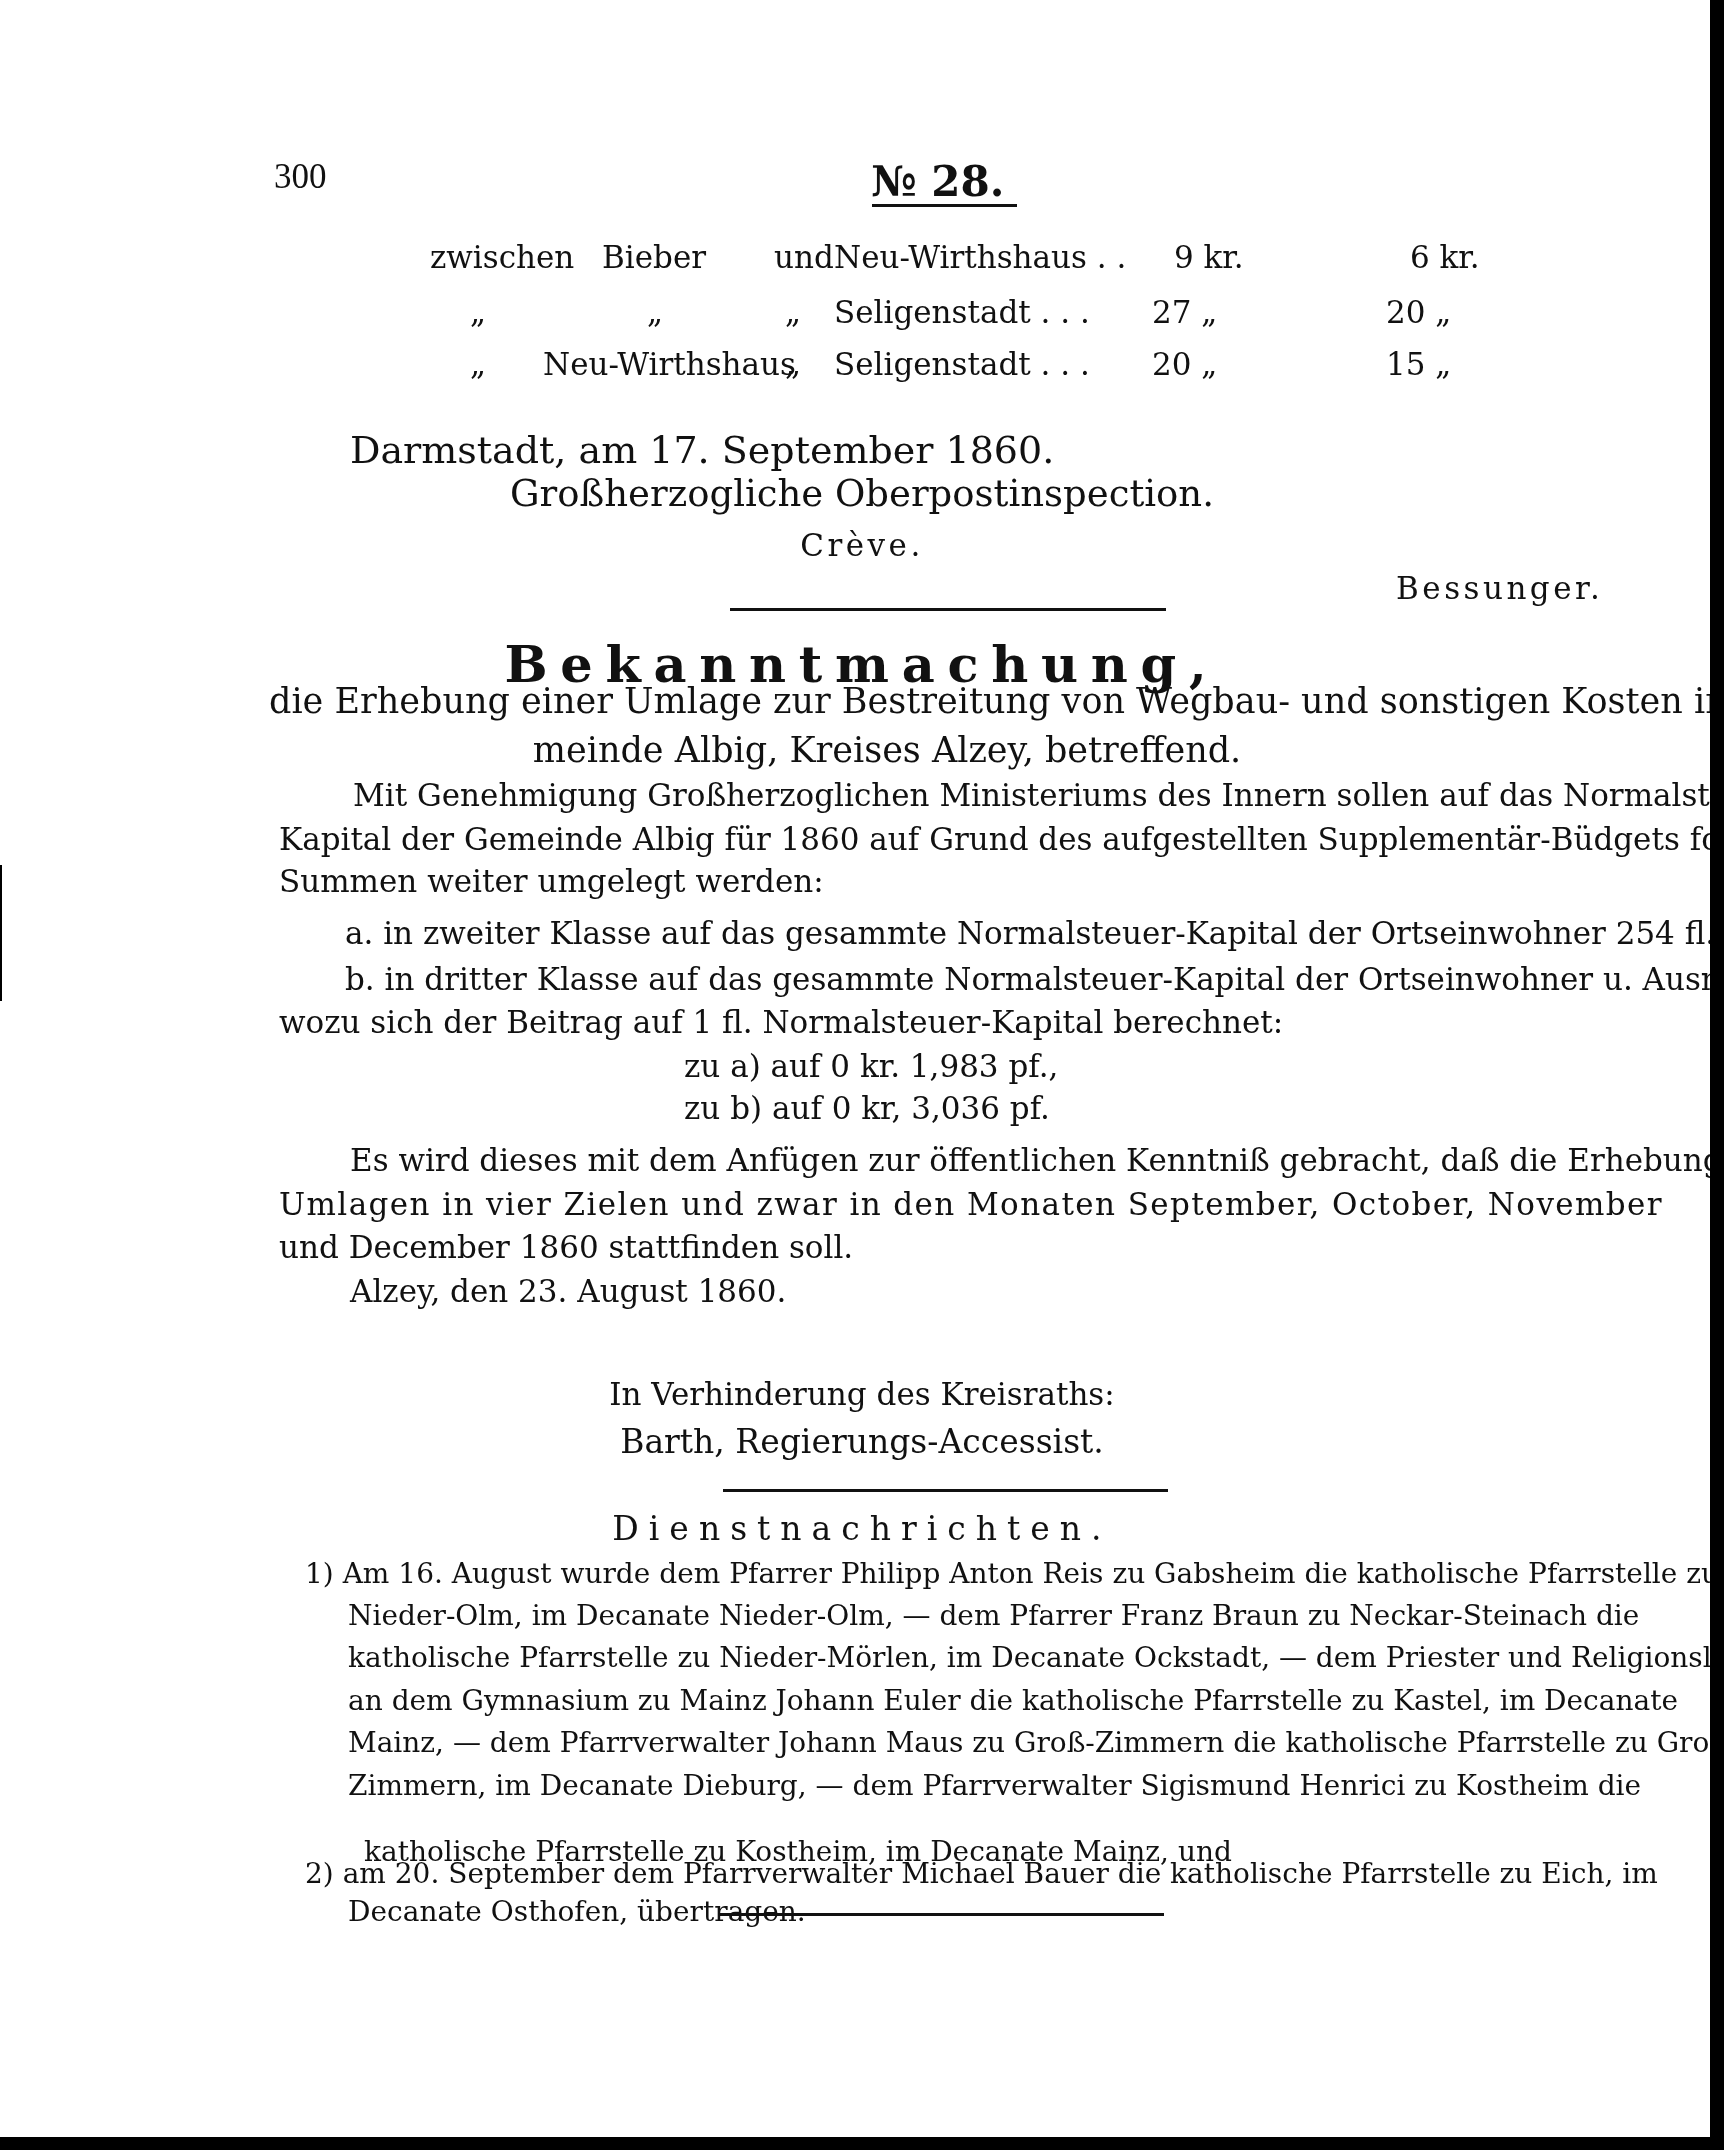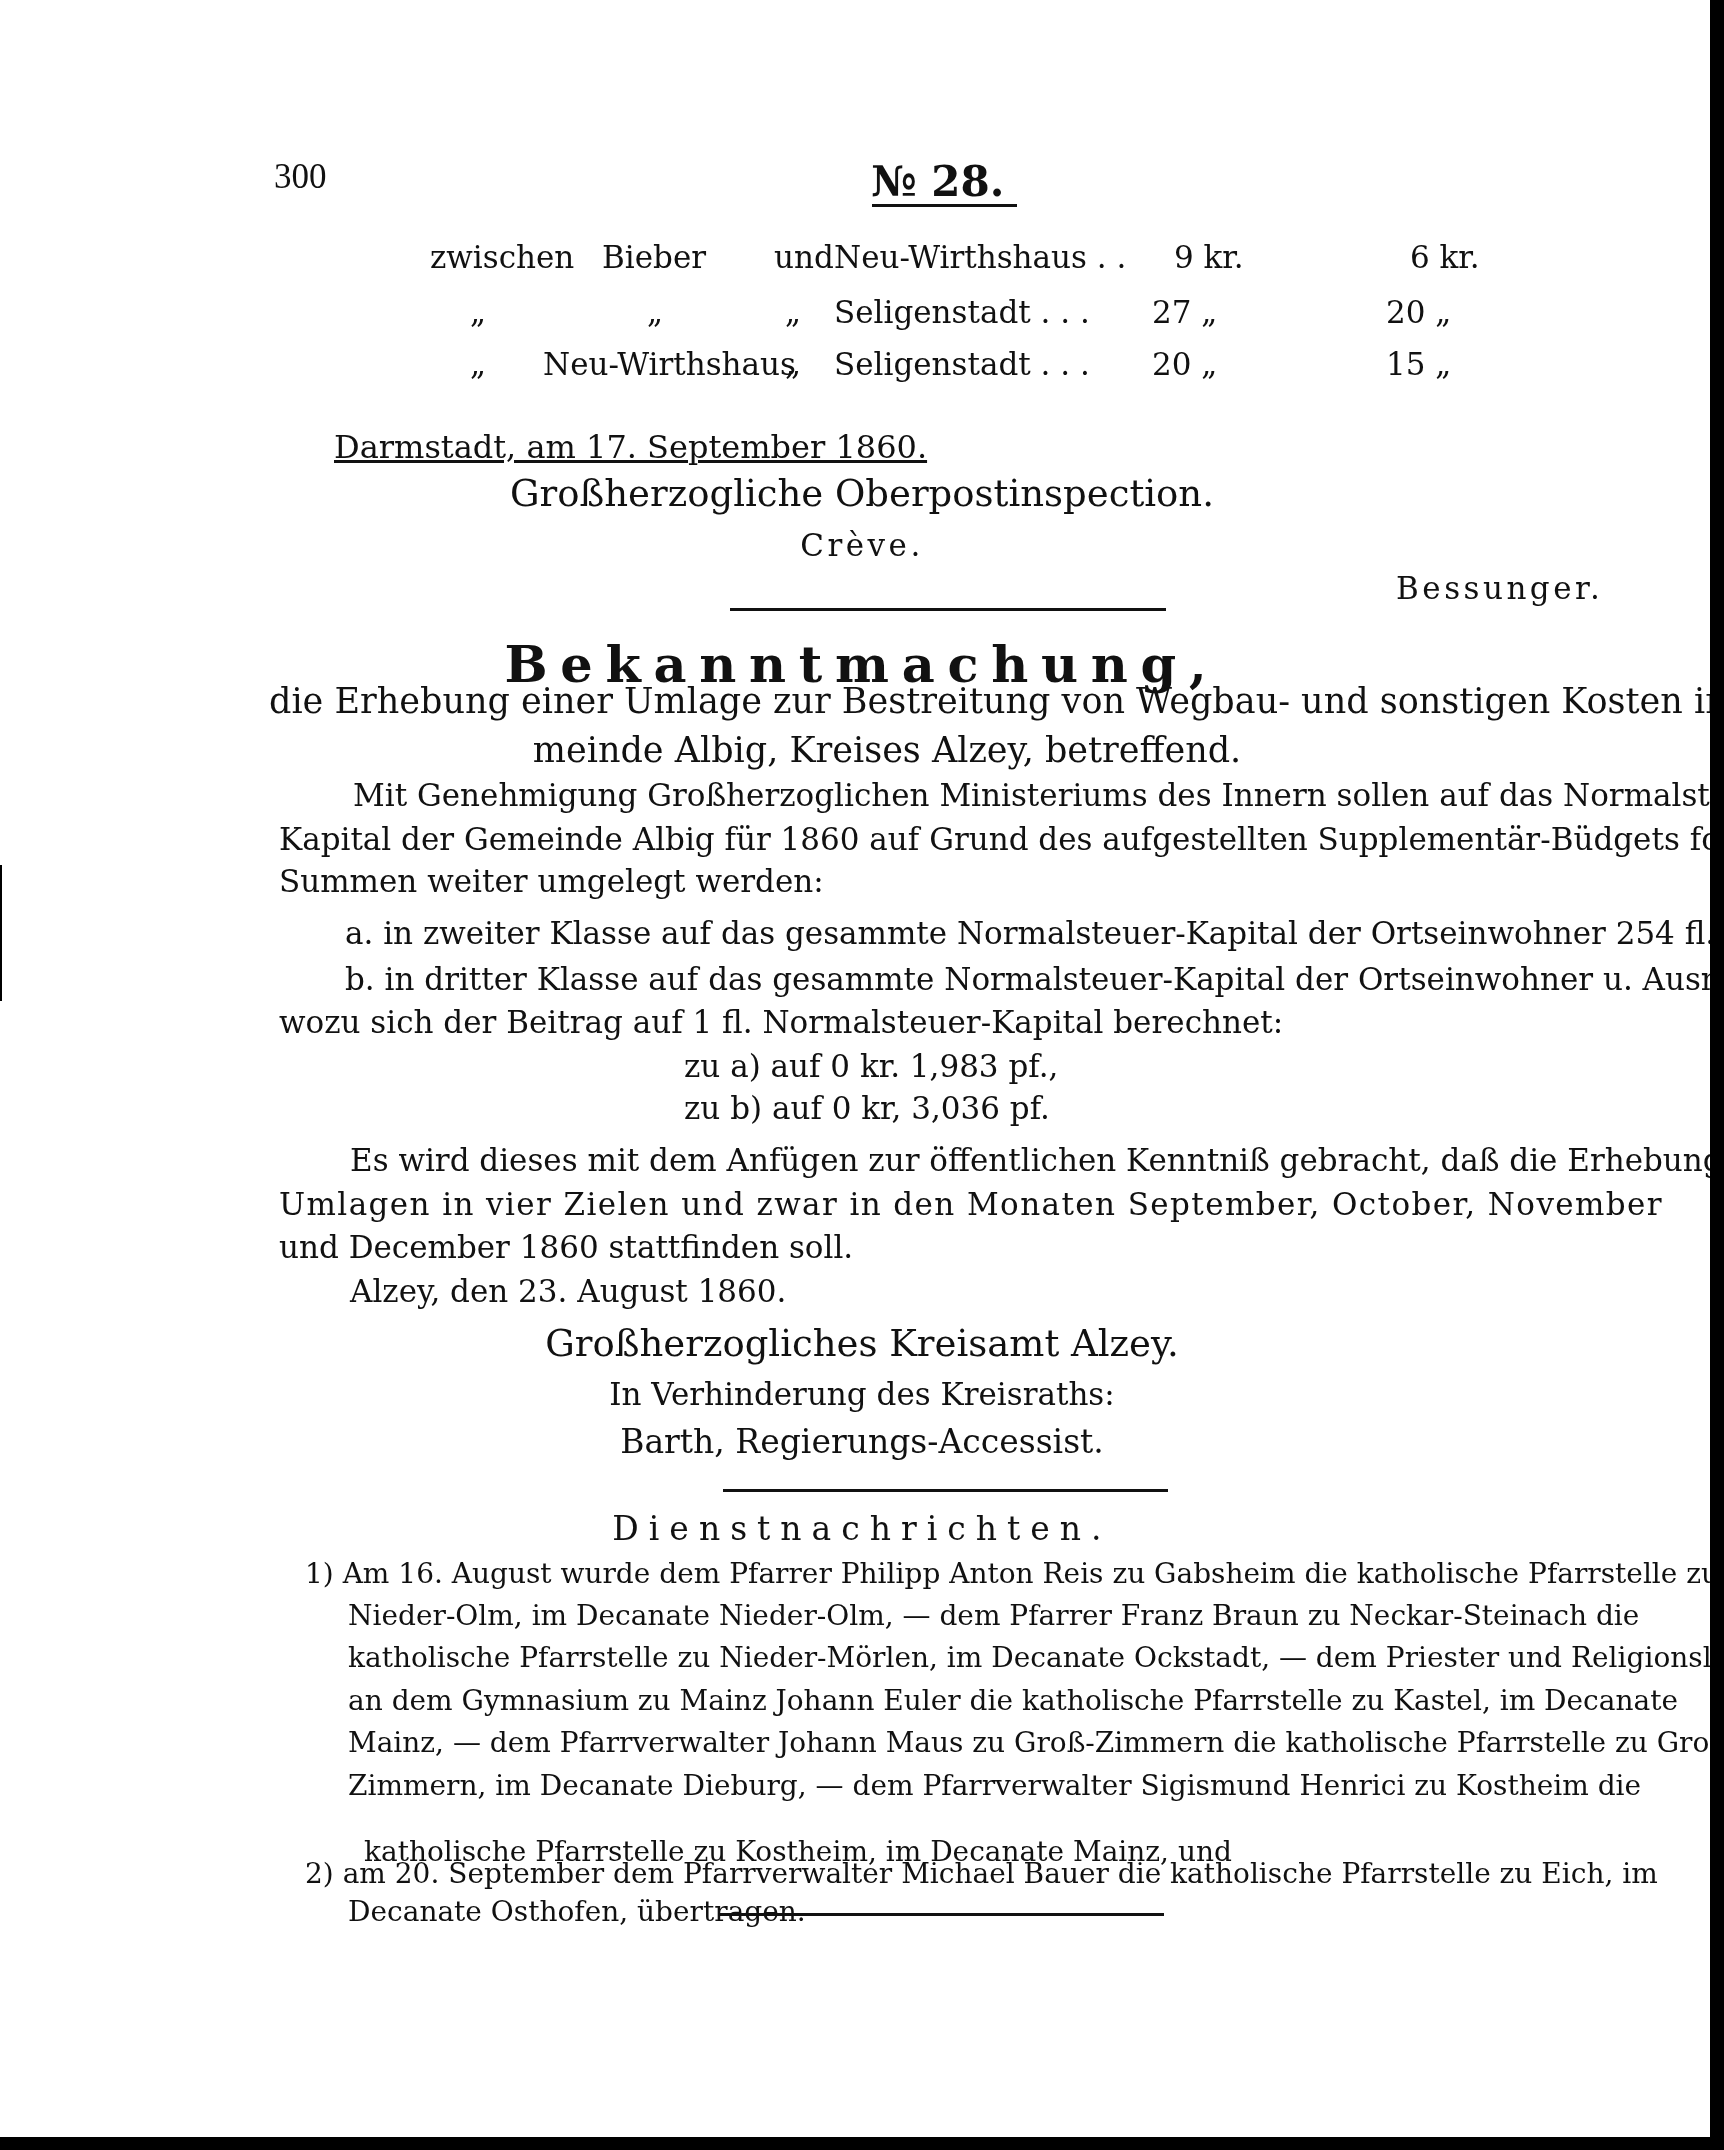--- a/index.html
+++ b/index.html
@@ -56,21 +56,21 @@
     <div class="tbl-row" style="left:0;top:346px;width:1724px;">
       <span style="left:470px">„</span>
       <span style="left:543px">Neu-Wirthshaus</span>
       <span style="left:785px">„</span>
       <span style="left:834px">Seligenstadt . . .</span>
       <span style="left:1152px">20 „</span>
       <span style="left:1386px">15 „</span>
     </div>
   </div>
 
-  <div class="abs" style="left:334px;top:428px;font-size:32px;text-decoration:underline;">Darmstadt, am 17. September 1860.</div>
+  <div class="abs" style="left:350px;top:428px;font-size:38px;">Darmstadt, am 17. September 1860.</div>
   <div class="center authority" style="top:472px;">Großherzogliche Oberpostinspection.</div>
   <div class="center sig" style="top:527px;">Crève.</div>
   <div class="abs sig" style="left:1396px;top:570px;">Bessunger.</div>
 
   <div class="rule" style="left:730px;top:608px;width:436px;"></div>
 
   <div class="center heading" style="top:622px;margin-top:12px;">Bekanntmachung,</div>
   <div class="line subhead" style="left:269px;width:1340px;top:679px;line-height:45px;">die Erhebung einer Umlage zur Bestreitung von Wegbau- und sonstigen Kosten in der Ge-</div>
   <div class="center subhead" style="top:730px;padding-left:25px;">meinde Albig, Kreises Alzey, betreffend.</div>
 
@@ -85,21 +85,20 @@
 
   <div class="abs" style="left:279px;top:1004px;font-size:31px;">wozu sich der Beitrag auf 1 fl. Normalsteuer-Kapital berechnet:</div>
   <div class="abs" style="left:684px;top:1048px;font-size:31px;">zu a) auf 0 kr. 1,983 pf.,</div>
   <div class="abs" style="left:684px;top:1090px;font-size:31px;">zu b) auf 0 kr, 3,036 pf.</div>
 
   <div class="line" style="left:350px;width:1241px;top:1140px;">Es wird dieses mit dem Anfügen zur öffentlichen Kenntniß gebracht, daß die Erhebung der</div>
   <div class="line" style="left:279px;width:1311px;top:1184px;letter-spacing:1.4px;">Umlagen in vier Zielen und zwar in den Monaten September, October, November</div>
   <div class="abs" style="left:279px;top:1229px;font-size:31px;">und December 1860 stattfinden soll.</div>
 
   <div class="abs" style="left:350px;top:1273px;font-size:31px;">Alzey, den 23. August 1860.</div>
-  <div class="center authority" style="top:1322px;">Großherzogliches Kreisamt Alzey.</div>
   <div class="center" style="top:1376px;font-size:31px;">In Verhinderung des Kreisraths:</div>
   <div class="center" style="top:1422px;font-size:33px;">Barth, Regierungs-Accessist.</div>
 
   <div class="rule" style="left:723px;top:1489px;width:445px;"></div>
 
   <div class="center spaced" style="top:1509px;font-size:33px;">Dienstnachrichten.</div>
 
   <div class="line" style="left:305px;width:1285px;top:1553px;font-size:28px;">1) Am 16. August wurde dem Pfarrer Philipp Anton Reis zu Gabsheim die katholische Pfarrstelle zu</div>
   <div class="line" style="left:348px;width:1243px;top:1595px;font-size:28px;">Nieder-Olm, im Decanate Nieder-Olm, — dem Pfarrer Franz Braun zu Neckar-Steinach die</div>
   <div class="line" style="left:348px;width:1243px;top:1637px;font-size:28px;">katholische Pfarrstelle zu Nieder-Mörlen, im Decanate Ockstadt, — dem Priester und Religionslehrer</div>

